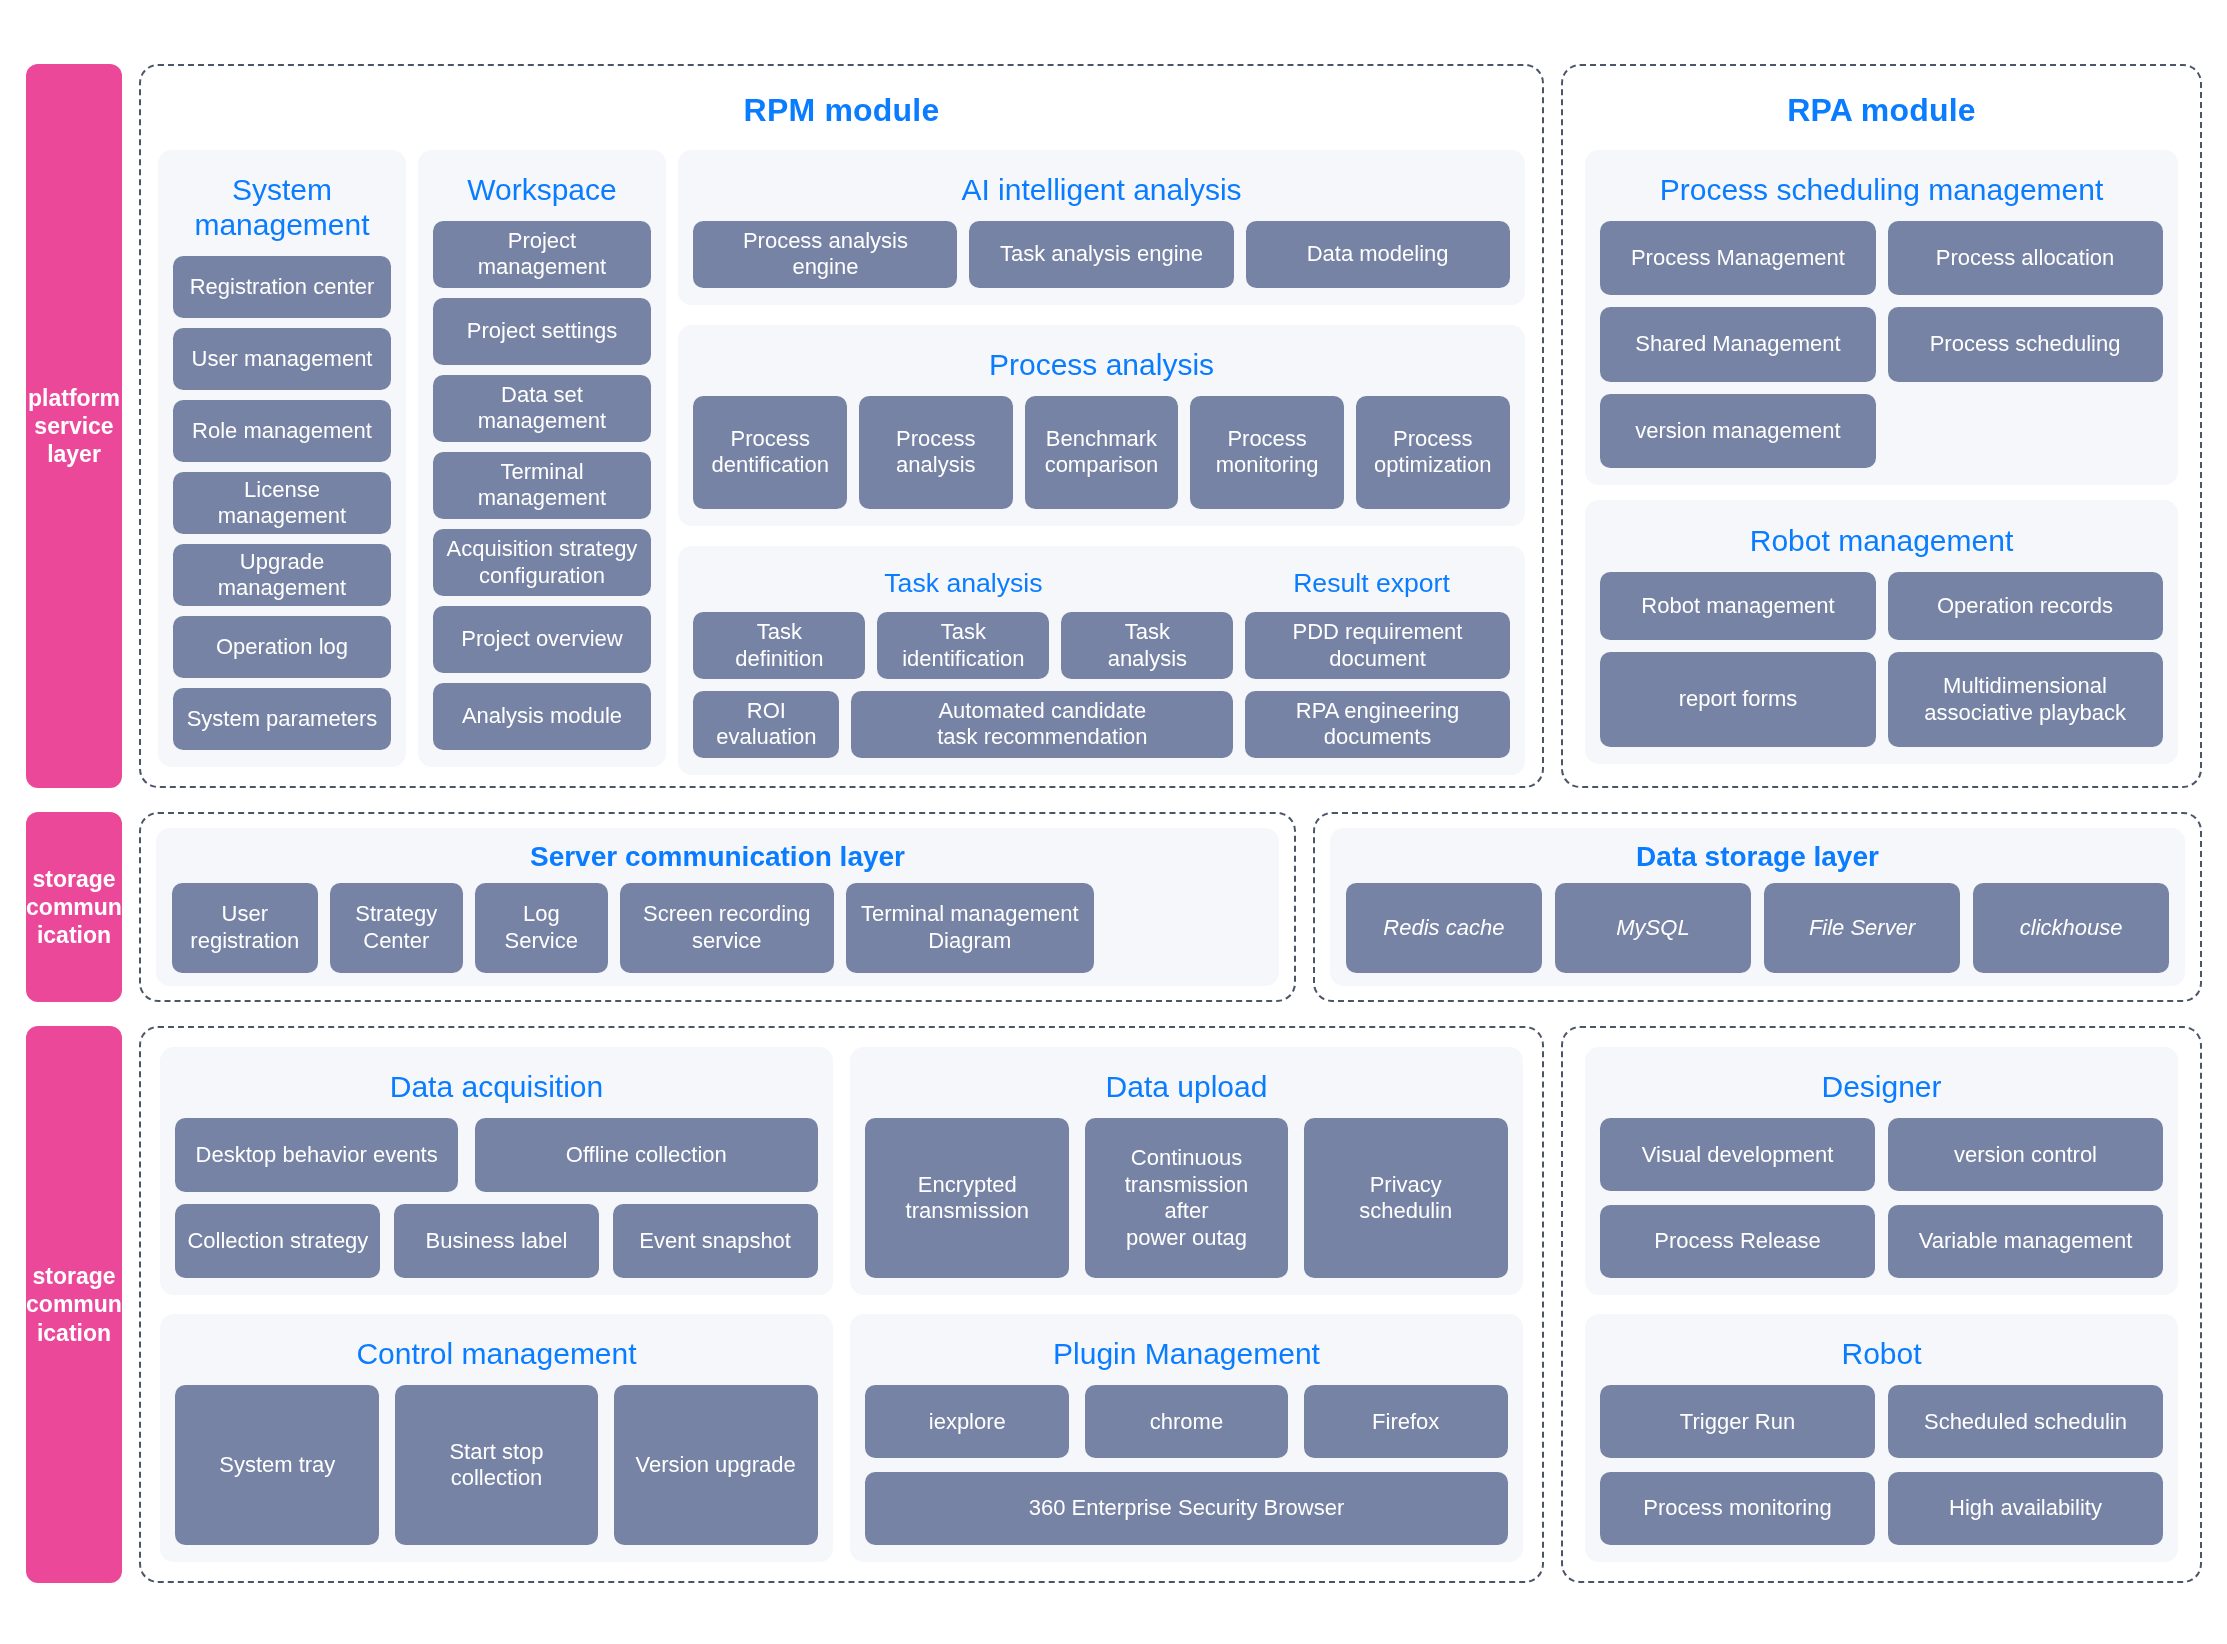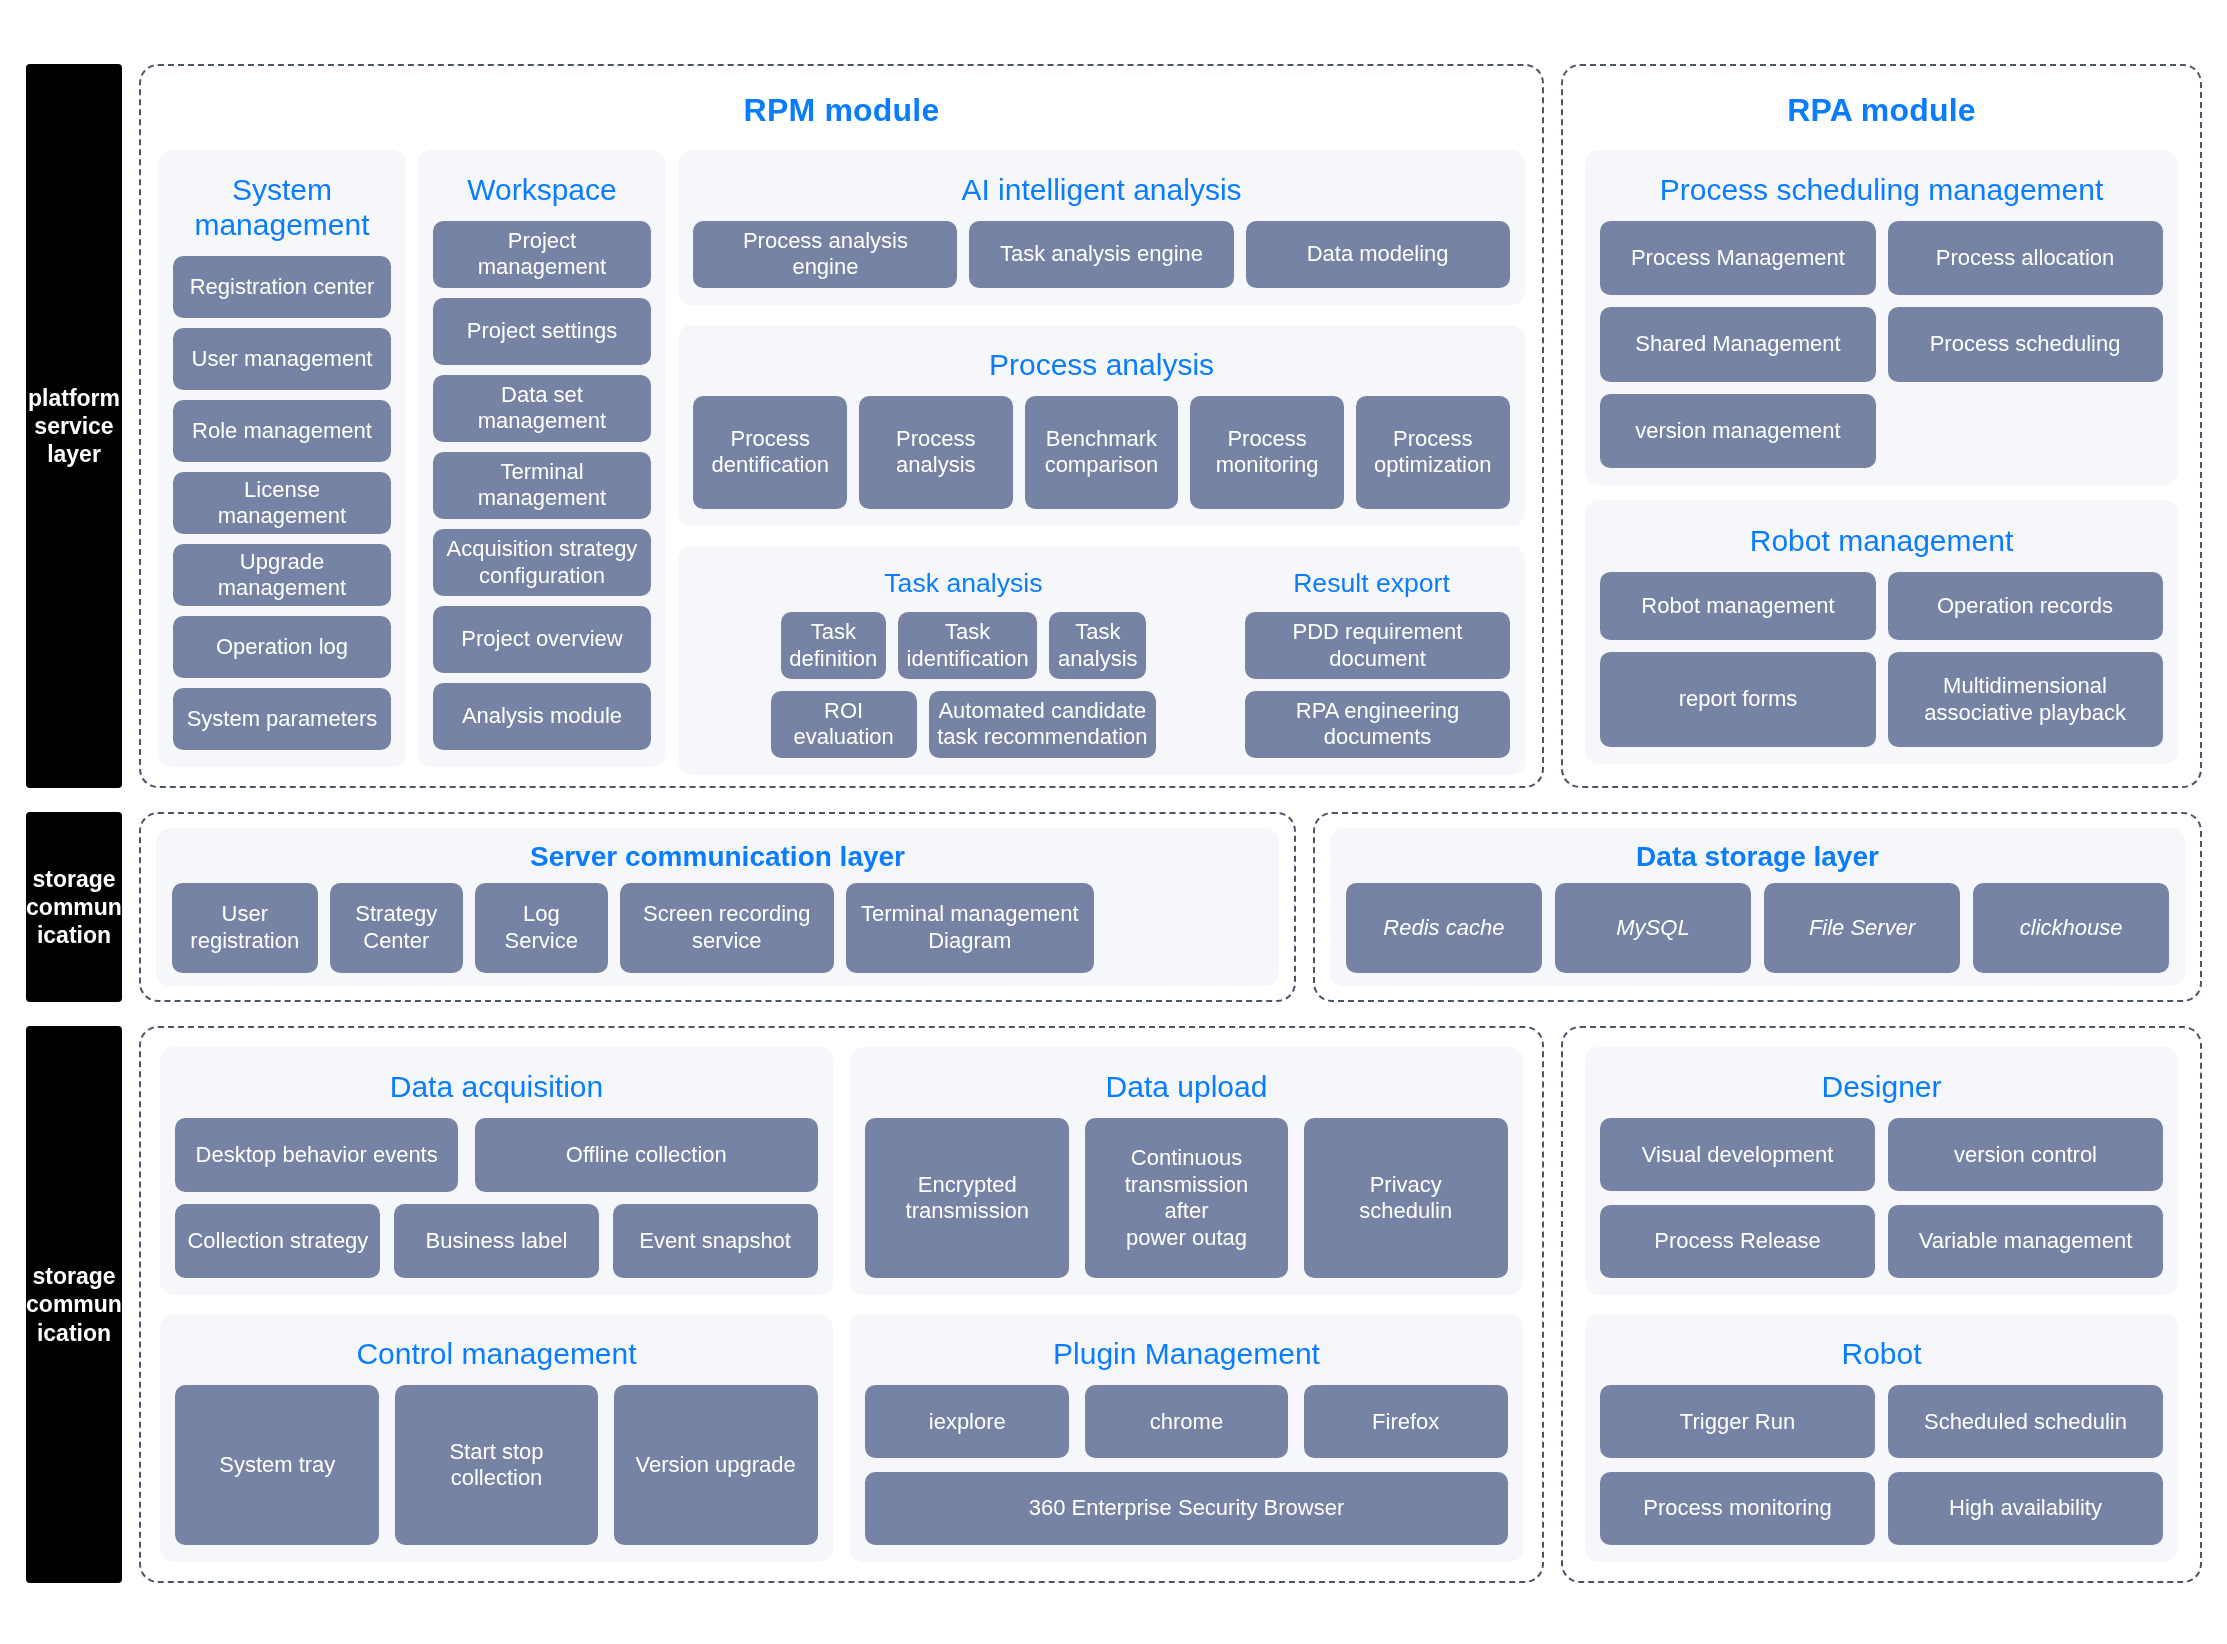--- a/index.html
+++ b/index.html
@@ -26,22 +26,22 @@
 
   
   .band {
     position: absolute;
     display: flex;
     align-items: stretch;
     gap: 17px;
   }
 
   .layer-label {
-    background: #000000;
-    border-radius: 4px;
+    background: #ec4899;
+    border-radius: 12px;
     color: #ffffff;
     font-weight: bold;
     font-size: 23px;
     line-height: 1.22;
     display: flex;
     align-items: center;
     justify-content: center;
     text-align: center;
     flex: 0 0 96px;
     width: 96px;
@@ -118,21 +118,21 @@
   #rpm-module { flex: 0 0 1405px; width: 1405px; }
   #rpm-body { display: flex; gap: 12px; padding: 0 17px 19px 17px; flex: 1 1 auto; min-height: 0; }
 
   #sysmgmt-panel, #workspace-panel { flex: 0 0 248px; width: 248px; }
   #rpm-right { flex: 1 1 auto; display: flex; flex-direction: column; gap: 20px; min-width: 0; }
 
   #ai-panel { flex: 0 0 150px; }
   #procan-panel { flex: 0 0 201px; }
   #taskres-panel { flex: 1 1 auto; }
   #taskres-cols { display: flex; gap: 12px; flex: 1 1 auto; min-height: 0; }
-  #task-col { flex: 0 0 540px; display: flex; flex-direction: column; gap: 12px; align-items: center; }
+  #task-col { flex: 0 0 540px; display: flex; flex-direction: column; gap: 12px; }
   #result-col { flex: 1 1 auto; display: flex; flex-direction: column; gap: 12px; }
   #task-row1 { display: flex; gap: 12px; flex: 1 1 0; }
   #task-row1 > .tile { flex: 1 1 0; }
   #task-row2 { display: flex; gap: 12px; flex: 1 1 0; }
   #task-row2 > .tile:nth-child(1) { flex: 0 0 146px; }
   #task-row2 > .tile:nth-child(2) { flex: 1 1 auto; }
   #result-col > .tile { flex: 1 1 0; }
 
   .dual-title { display: flex; }
   .dual-title > div { color: #0a7cff; font-size: 26.6px; text-align: center; padding: 8.6px 0 13.7px 0; }

